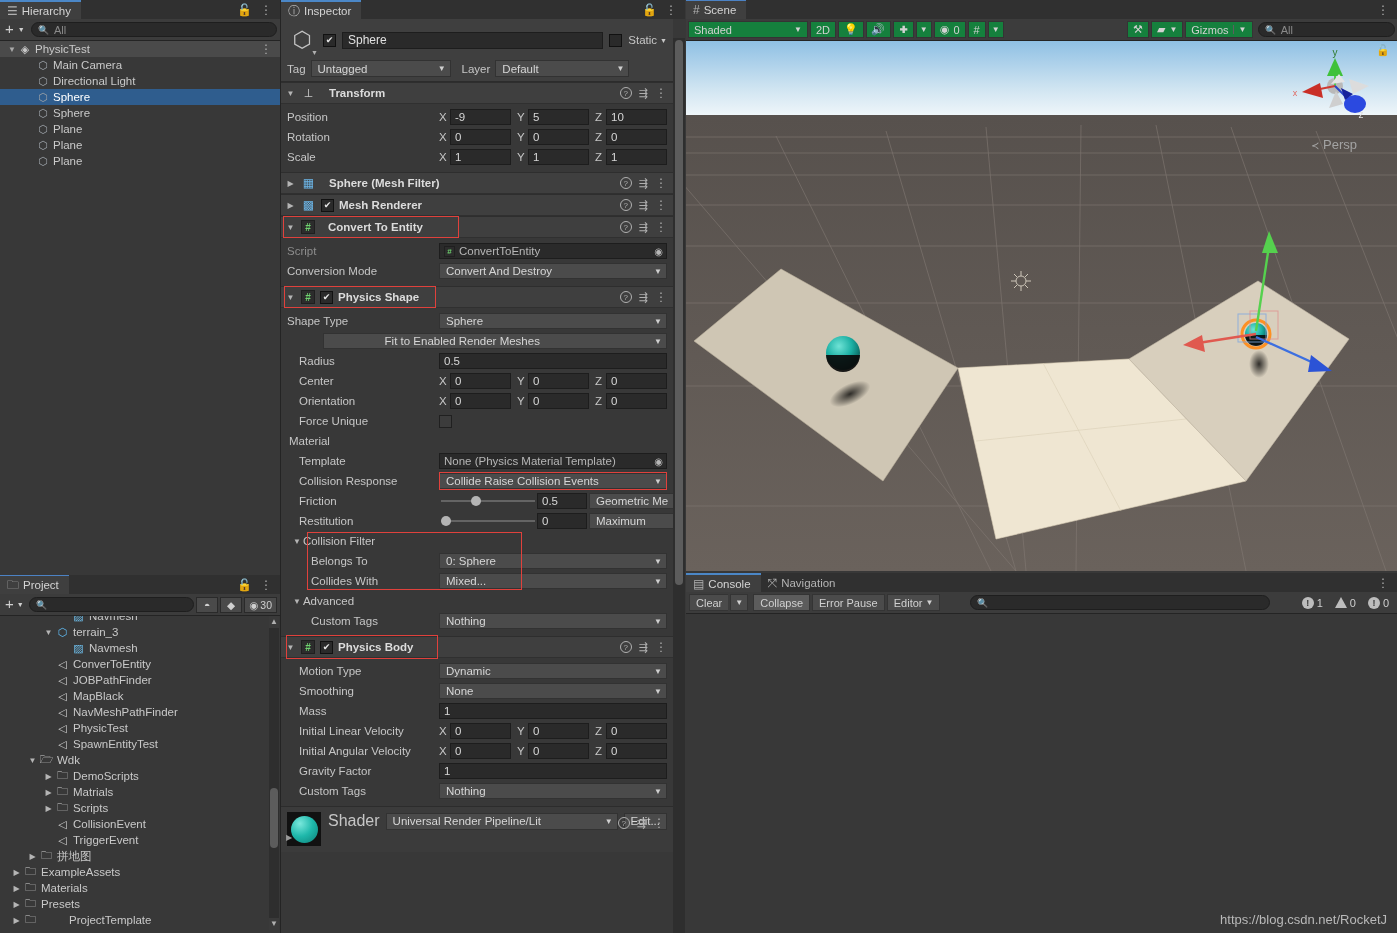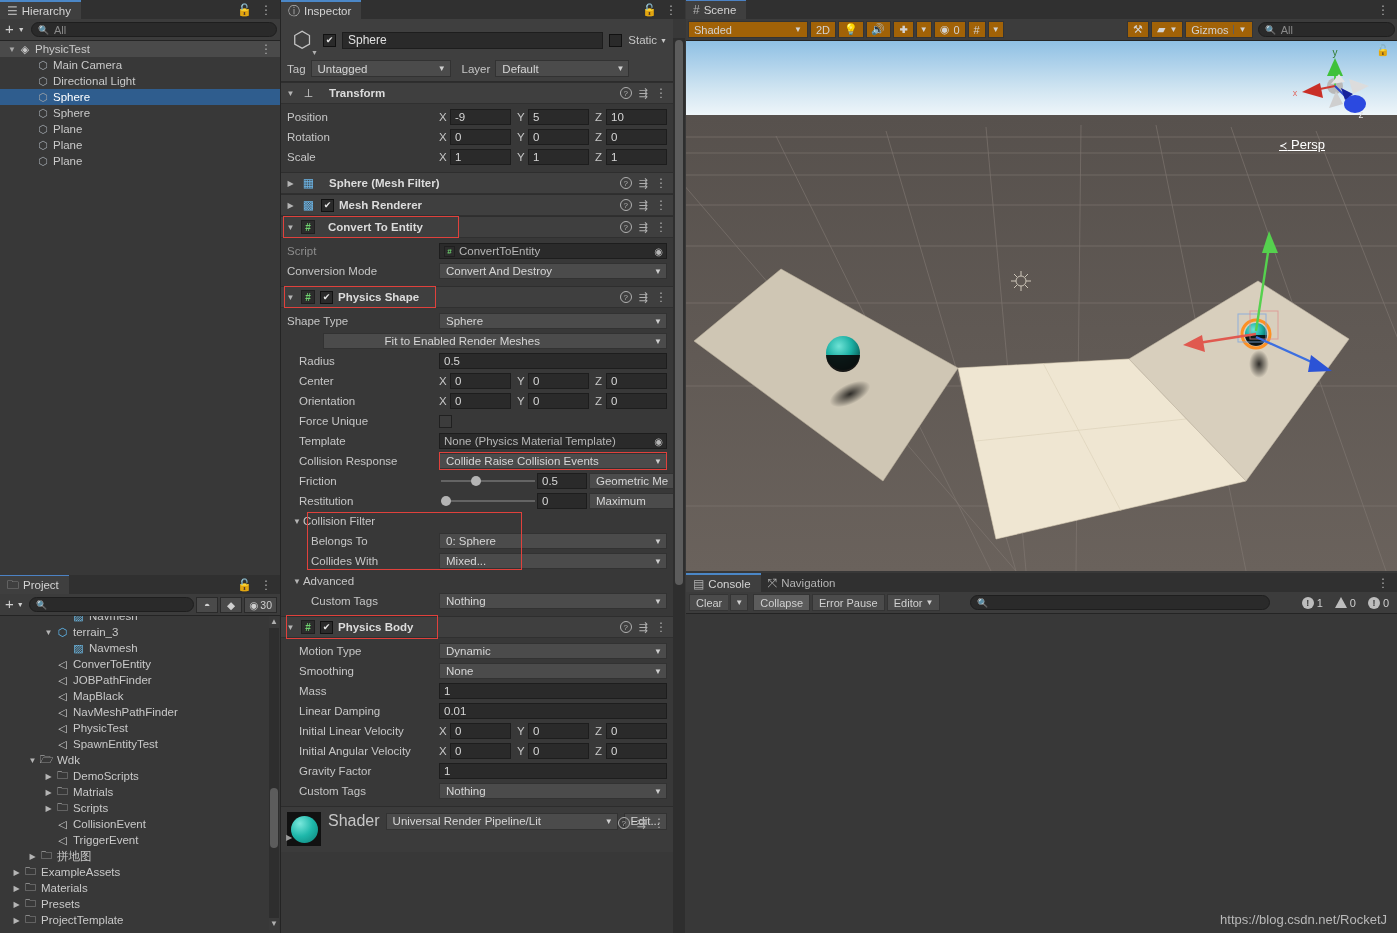--- a/index.html
+++ b/index.html
@@ -150,21 +150,21 @@
   }
   .scrollbar-insp .thumb { position: absolute; left: 2px; width: 8px; top: 2px; height: 545px; background: #5c5c5c; border-radius: 4px; }
 
   
   #scene { left: 686px; top: 0; width: 711px; height: 573px; }
   .sc-toolbar {
     height: 22px; background: #3c3c3c; display: flex; align-items: center; gap: 0px;
     padding: 0 2px; border-bottom: 1px solid #242424;
   }
   .tb {
-    height: 17px; background: #a16207; border: 1px solid #343434; display: flex;
+    height: 17px; background: #15803d; border: 1px solid #343434; display: flex;
     align-items: center; padding: 0 5px; gap: 4px; font-size: 11px; color: #d2d2d2; margin-right: 2px;
   }
   .viewport { position: relative; width: 711px; height: 530px; overflow: hidden; }
 
   
   #console { left: 686px; top: 573px; width: 711px; height: 360px; background: #383838; }
   .cs-toolbar {
     height: 22px; background: #3c3c3c; display: flex; align-items: center; gap: 2px;
     padding: 0 3px; border-bottom: 1px solid #242424;
   }
@@ -379,21 +379,21 @@
             <span style="padding-left: 3px;">Materials</span>
           </div>
           <div class="prow">
             <span style="width: 13px; text-align: center; font-size: 8px; color: rgb(181, 181, 181); margin-left: 10px;">▶</span>
             <span style="width: 15px; text-align: center; font-size: 11px; color: rgb(207, 207, 207);">🗀</span>
             <span style="padding-left: 3px;">Presets</span>
           </div>
           <div class="prow">
             <span style="width: 13px; text-align: center; font-size: 8px; color: rgb(181, 181, 181); margin-left: 10px;">▶</span>
             <span style="width: 15px; text-align: center; font-size: 11px; color: rgb(207, 207, 207);">🗀</span>
-            <span style="padding-left: 3px;">ProjectTemplate</span>
+            <span style="padding-left: 3px; margin-left: 28px;">ProjectTemplate</span>
           </div>
         </div>
       <div class="arrowbtn" style="top:0;">▲</div>
       <div class="vscroll" style="top:12px;bottom:12px;">
         <div class="thumb" style="top:160px;height:60px;"></div>
       </div>
       <div class="arrowbtn" style="bottom:0;">▼</div>
     </div>
   </div>
 
@@ -649,20 +649,23 @@
                   <span>0</span>
                 </div>
               </div>
           </div>
         </div>
         <div class="frow">
           <span class="fname ind1">Force Unique</span>
           <div class="chkbox-sm"></div>
         </div>
         <div class="frow">
+          <span class="subhdr">Material</span>
+        </div>
+        <div class="frow">
           <span class="fname ind1">Template</span>
           <div class="objfield">
             <span>None (Physics Material Template)</span>
             <span class="dot">◉</span>
           </div>
         </div>
         <div class="frow" style="position:relative;">
           <span class="fname ind1">Collision Response</span>
           <div class="dd ddfull" style="height:16px;">
             <span>Collide Raise Collision Events</span>
@@ -762,26 +765,20 @@
           <span class="fname ind1">Smoothing</span>
           <div class="dd ddfull" style="height:16px;">
             <span>None</span>
             <span class="car">▼</span>
           </div>
         </div>
         <div class="frow">
           <span class="fname ind1">Mass</span>
           <div class="inp" style="flex:1">
               <span>1</span>
-            </div>
-        </div>
-        <div class="frow">
-          <span class="fname ind1">Linear Damping</span>
-          <div class="inp" style="flex:1">
-              <span>0.01</span>
             </div>
         </div>
         <div class="frow">
           <span class="fname ind1">Initial Linear Velocity</span>
           <div class="vec">
             <div class="vecu">
                 <span class="axis">X</span>
                 <div class="inp">
                   <span>0</span>
                 </div>
@@ -1036,21 +1033,21 @@
 
           <line x1="56" y1="40" x2="70" y2="54" stroke="#2a45c8" stroke-width="2"></line>
           <ellipse cx="76" cy="58" rx="11" ry="9" fill="#2b49e0"></ellipse>
           <polygon points="62,42 74,48 66,54" fill="#17229c"></polygon>
           <text x="82" y="72" font-size="10" fill="#dddddd" text-anchor="middle" font-family="Liberation Sans, sans-serif">z</text>
 
           <polygon points="90,40 70,33 74,48" fill="#dcdcdc"></polygon>
           <polygon points="50,62 57,45 64,58" fill="#cfcfcf"></polygon>
           <polygon points="60,28 52,38 66,36" fill="#e4e4e4"></polygon>
         </svg>
-        <div style="position:absolute;left:0;bottom:2px;width:100%;text-align:left;font-size:13px;color:#ffffff;text-decoration:underline;">
+        <div style="position:absolute;left:0;bottom:2px;width:100%;text-align:center;font-size:13px;color:#a3a3a3;">
           <span style="font-size:10px;">≺</span> <span>Persp</span>
         </div>
       </div>
       <div style="position:absolute;right:7px;top:3px;font-size:11px;color:#b9b0a6;">🔓</div>
     </div>
   </div>
 
   <div class="panel" id="console">
     <div class="tabbar">
       <div class="tab active blueline">

